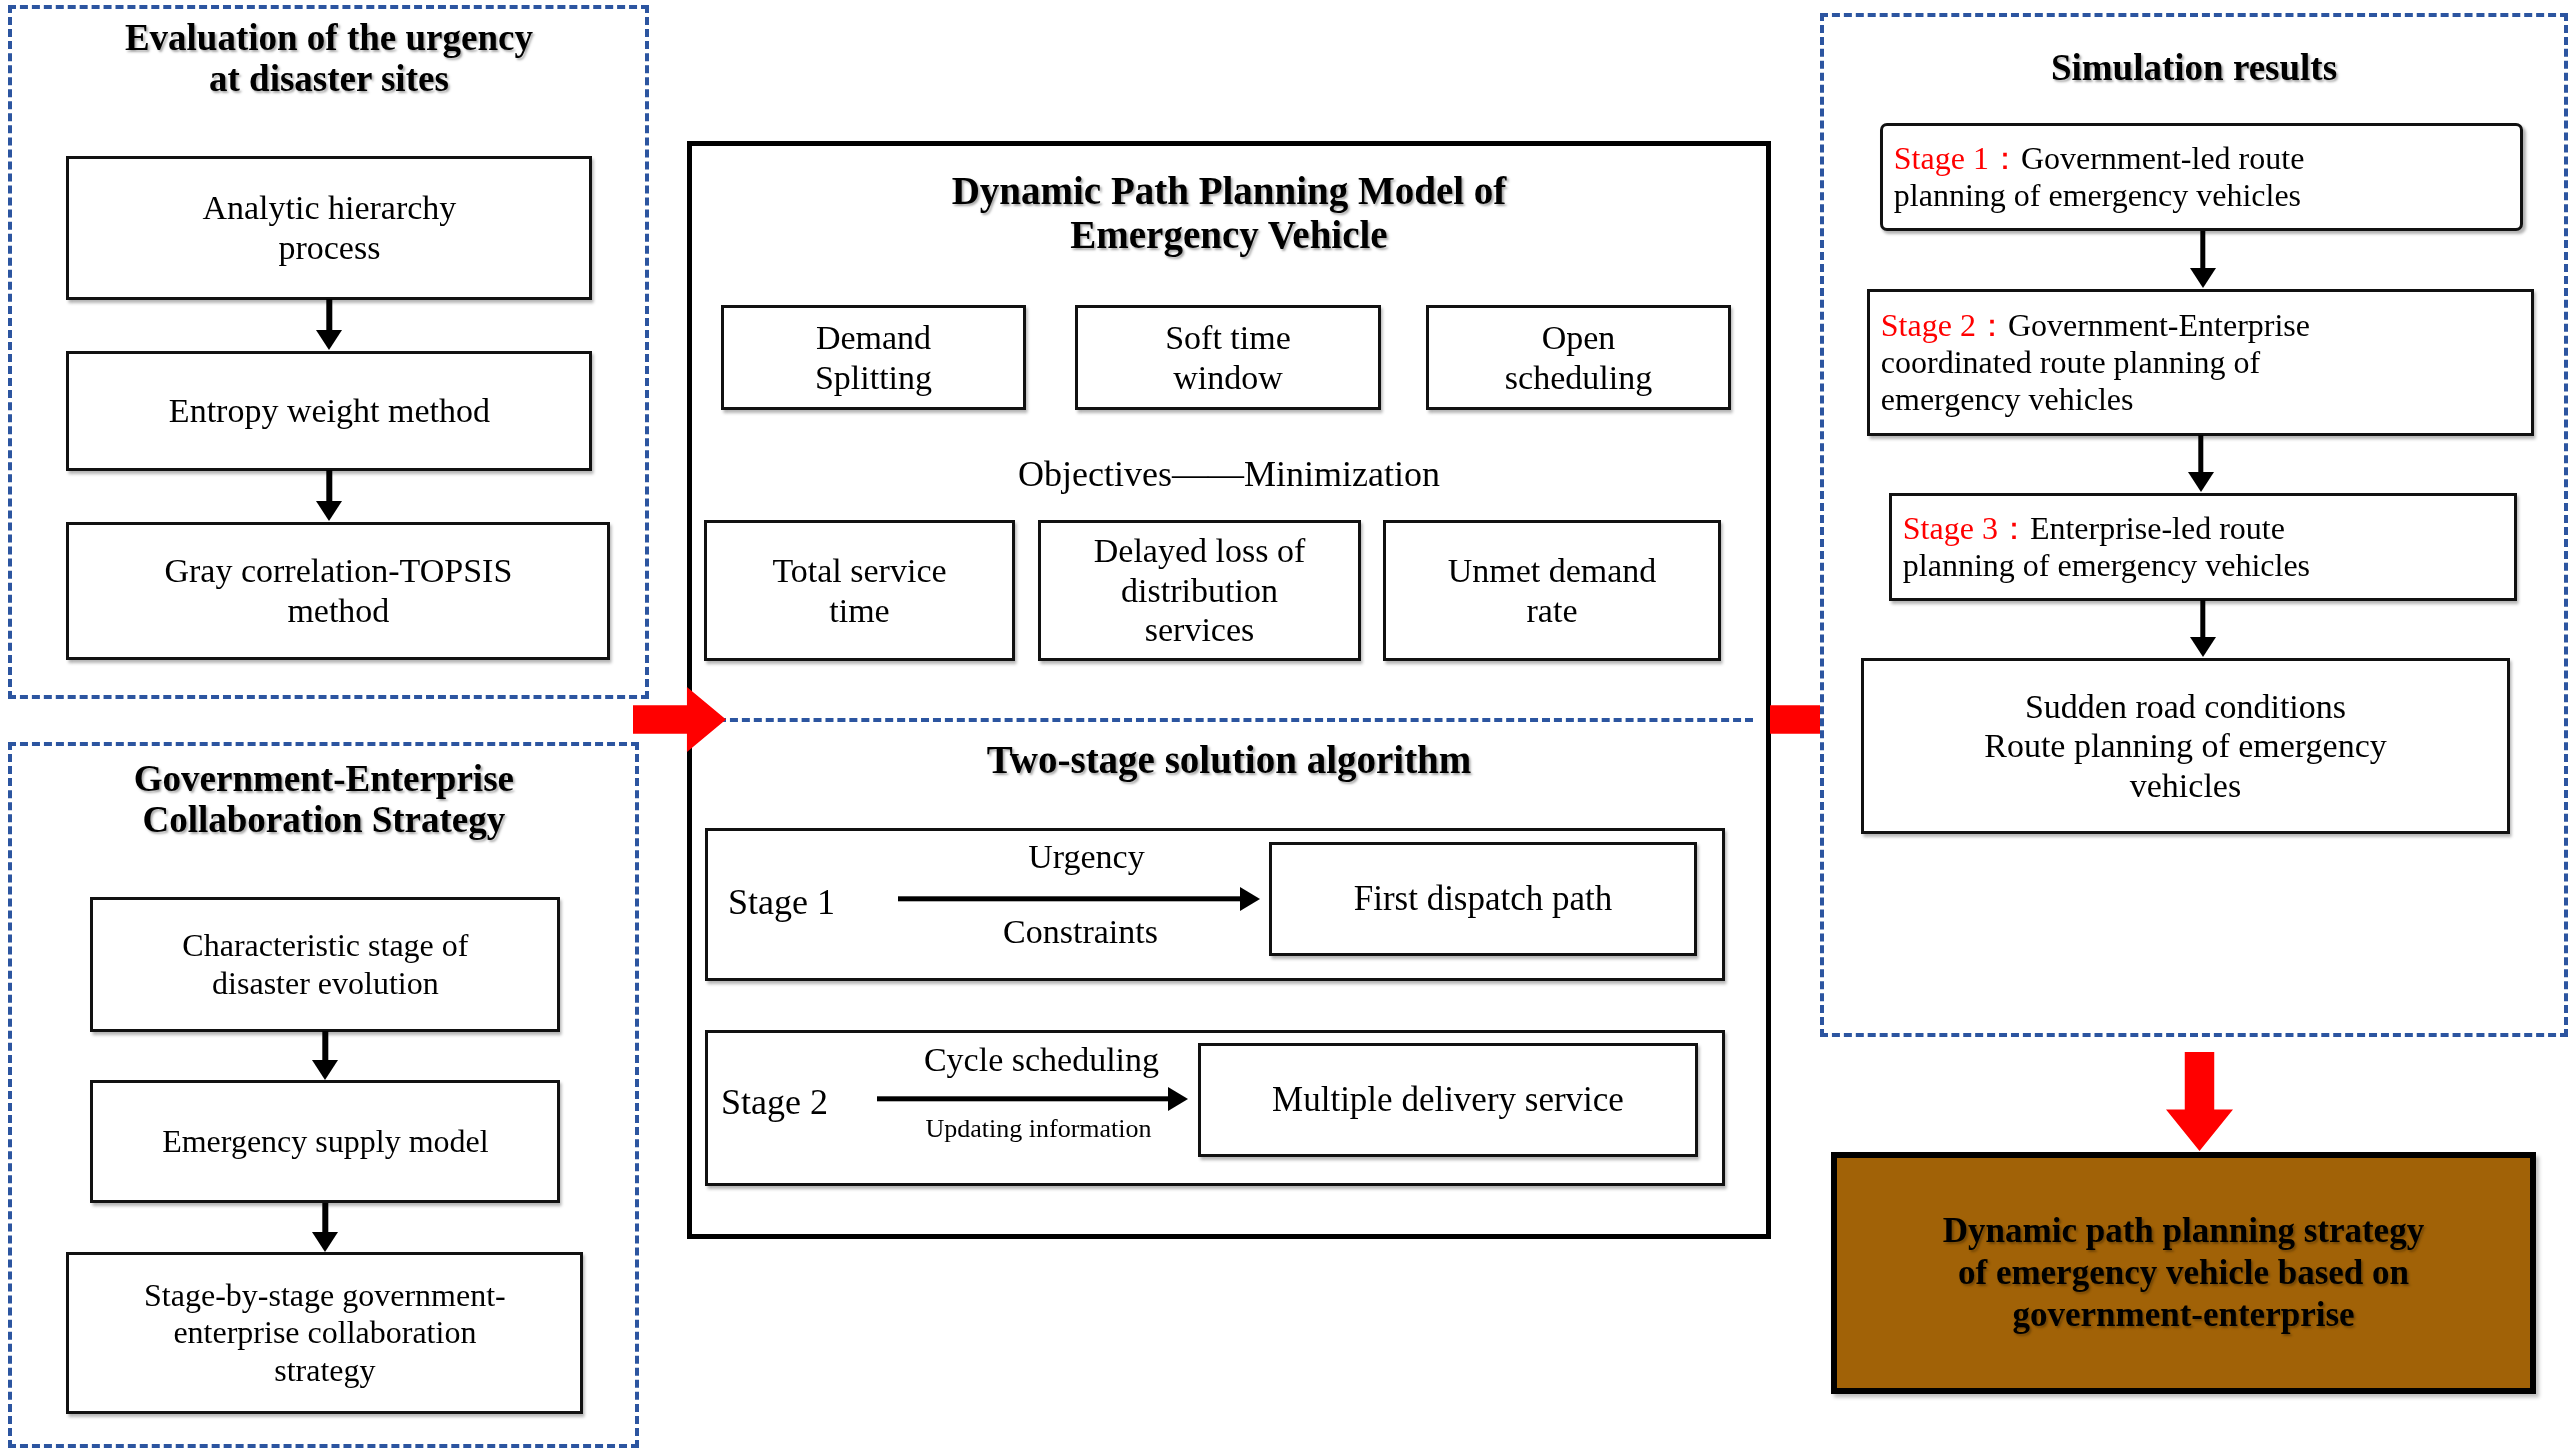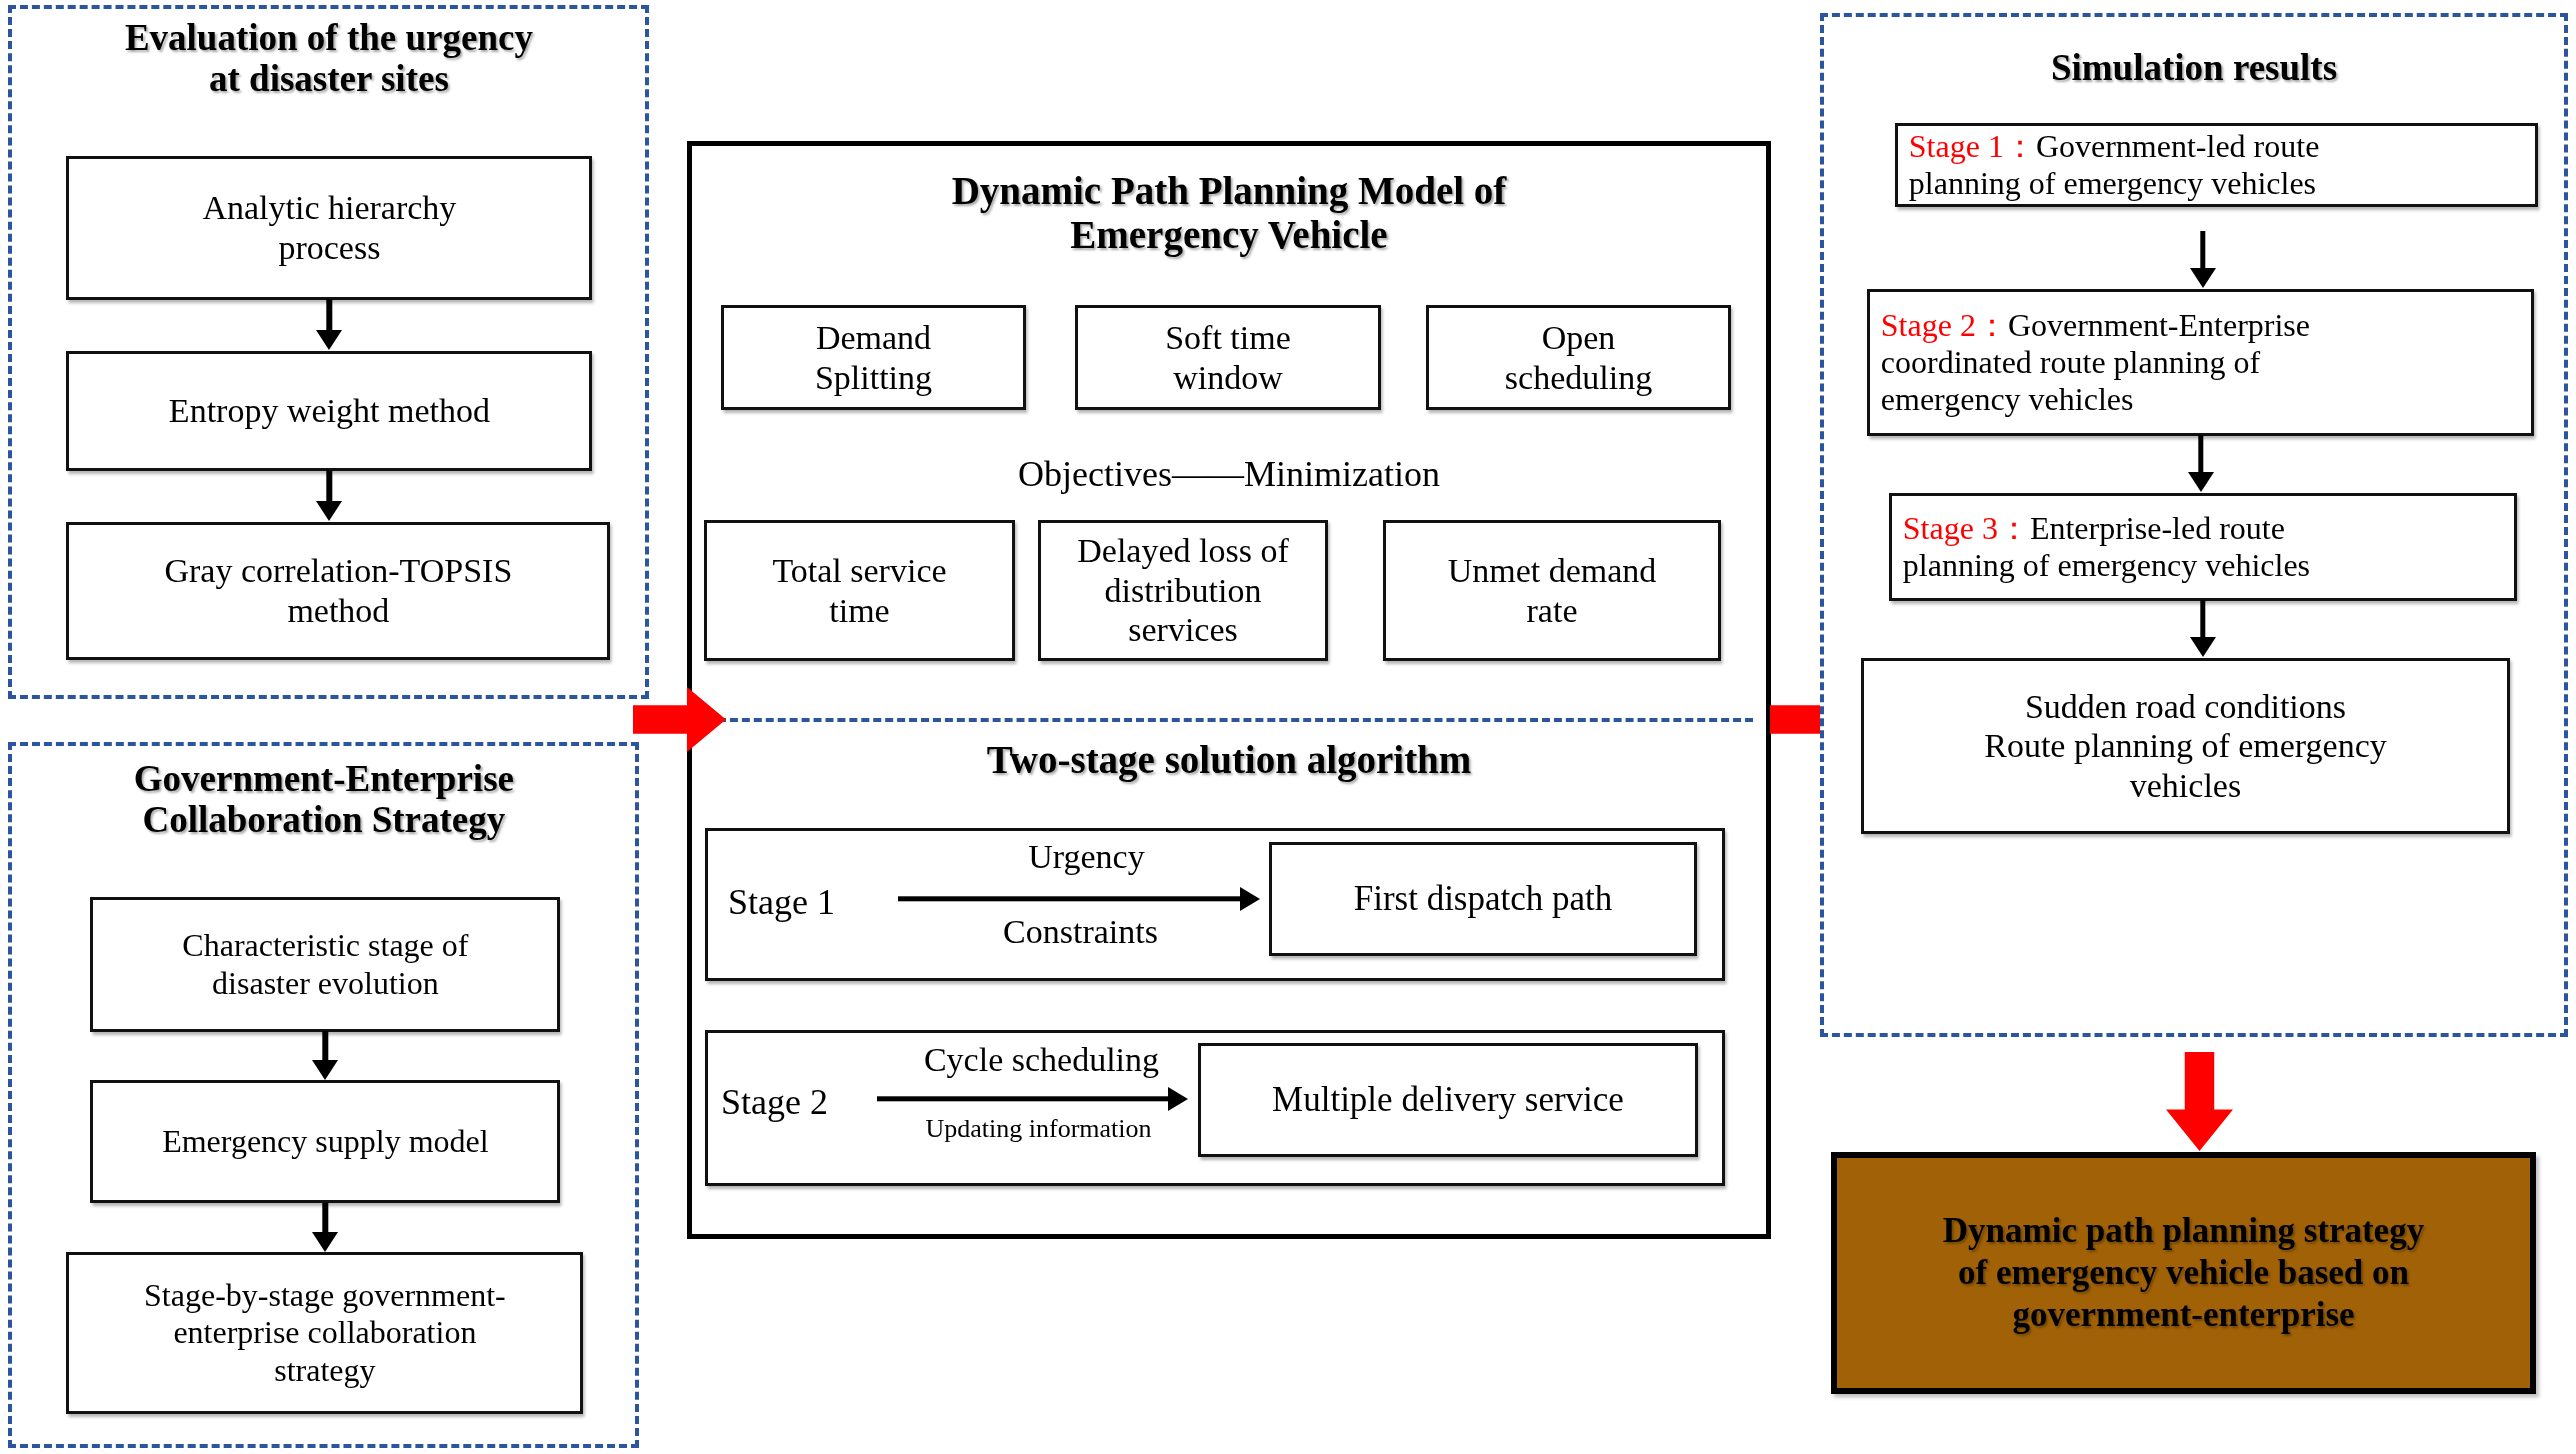--- a/index.html
+++ b/index.html
@@ -200,21 +200,21 @@
 
   <div class="abs plaintext" style="left:0;top:308px;width:100%;font-size:36px;">Objectives——Minimization</div>
 
   <div class="abs box" style="left:12px;top:374px;width:311px;height:141px;font-size:34px;">
     <div>
       <div>Total service</div>
       <div>time</div>
       <div></div>
     </div>
   </div>
-  <div class="abs box" style="left:346px;top:374px;width:290px;height:141px;font-size:34px;">
+  <div class="abs box" style="left:346px;top:374px;width:323px;height:141px;font-size:34px;">
     <div>
       <div>Delayed loss of</div>
       <div>distribution</div>
       <div>services</div>
     </div>
   </div>
   <div class="abs box" style="left:691px;top:374px;width:338px;height:141px;font-size:34px;">
     <div>
       <div>Unmet demand</div>
       <div>rate</div>
@@ -252,21 +252,21 @@
 <div class="abs bluedash" style="left:718px;top:718px;width:1035px;height:0;"></div>
 
 <div class="abs redarrow-right" style="left:633px;top:687px;width:93px;height:65px;"></div>
 
 <div class="abs redarrow-right" style="left:1770px;top:687px;width:93px;height:65px;"></div>
 
 <div class="abs dashpanel" style="left:1820px;top:13px;width:748px;height:1024px;">
 
   <div class="abs grp-title" style="left:0;top:31px;width:100%;font-size:37px;">Simulation results</div>
 
-  <div class="abs box left-align" style="left:71px;top:106px;width:643px;height:84px;font-size:32px;padding:3.6px 10.8px;">
+  <div class="abs box left-align" style="left:56px;top:106px;width:643px;height:108px;font-size:32px;padding:3.6px 10.8px;border-radius:7px;">
     <div>
       <span class="stage-red">Stage 1</span><span class="stage-red">：</span><span>Government-led route</span>
       <div>planning of   emergency vehicles</div>
     </div>
   </div>
 
   <div class="abs varrow" style="left:57px;top:214px;width:643px;height:57px;">
     <div class="shaft" style="height:37px;"></div>
     <div class="head"></div>
   </div>

